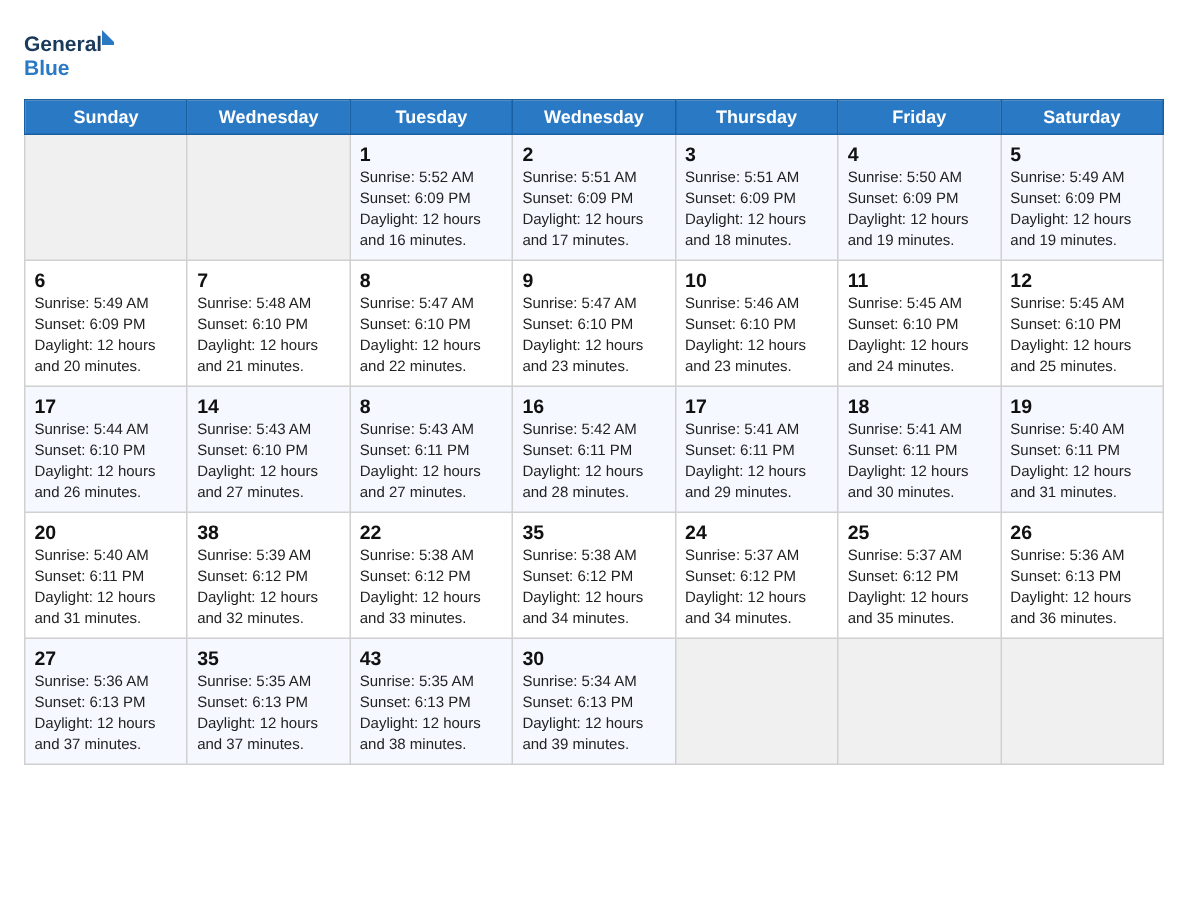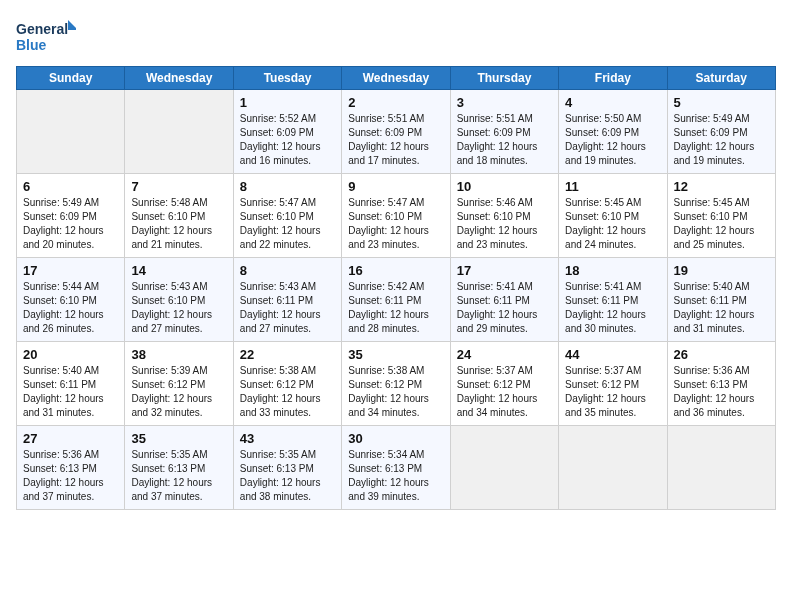--- a/index.html
+++ b/index.html
@@ -207,21 +207,21 @@
         </td>
         <td>
           <span class="day-num">35</span>
           <div class="day-info">Sunrise: 5:38 AM<br>Sunset: 6:12 PM<br>Daylight: 12 hours and 34 minutes.</div>
         </td>
         <td>
           <span class="day-num">24</span>
           <div class="day-info">Sunrise: 5:37 AM<br>Sunset: 6:12 PM<br>Daylight: 12 hours and 34 minutes.</div>
         </td>
         <td>
-          <span class="day-num">44</span>
+          <span class="day-num">25</span>
           <div class="day-info">Sunrise: 5:37 AM<br>Sunset: 6:12 PM<br>Daylight: 12 hours and 35 minutes.</div>
         </td>
         <td>
           <span class="day-num">26</span>
           <div class="day-info">Sunrise: 5:36 AM<br>Sunset: 6:13 PM<br>Daylight: 12 hours and 36 minutes.</div>
         </td>
       </tr>
       <tr>
         <td>
           <span class="day-num">27</span>

